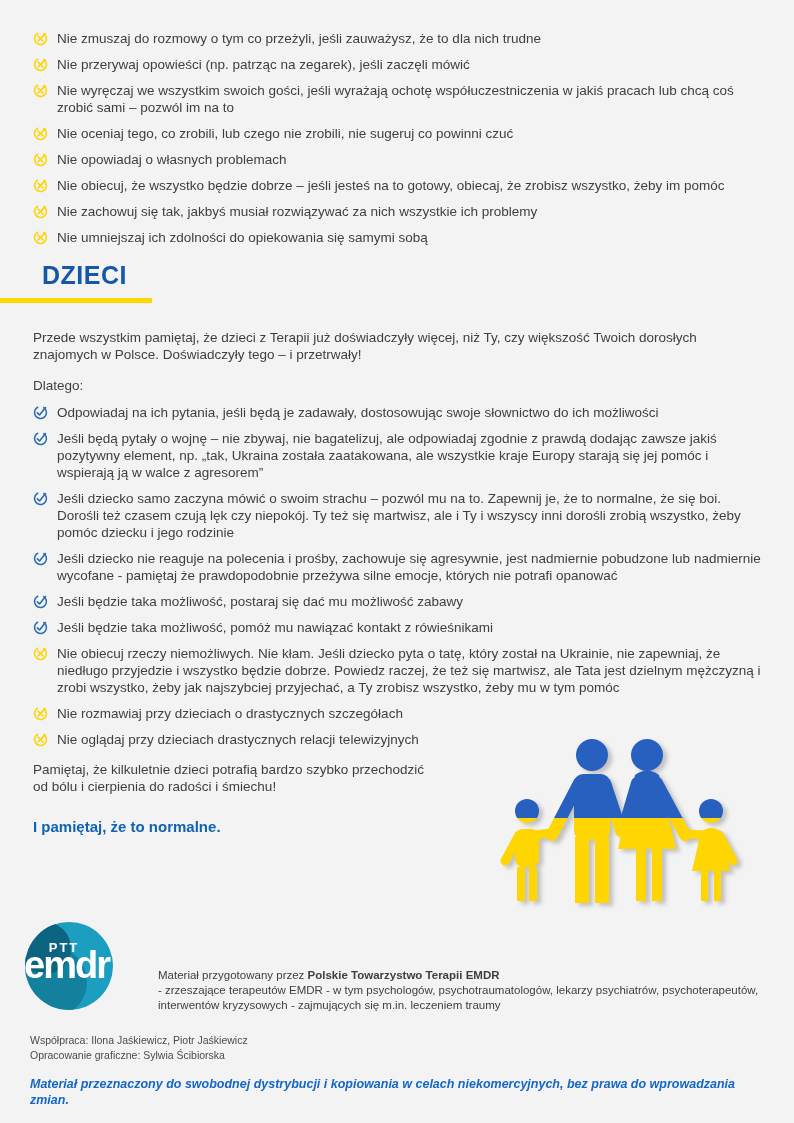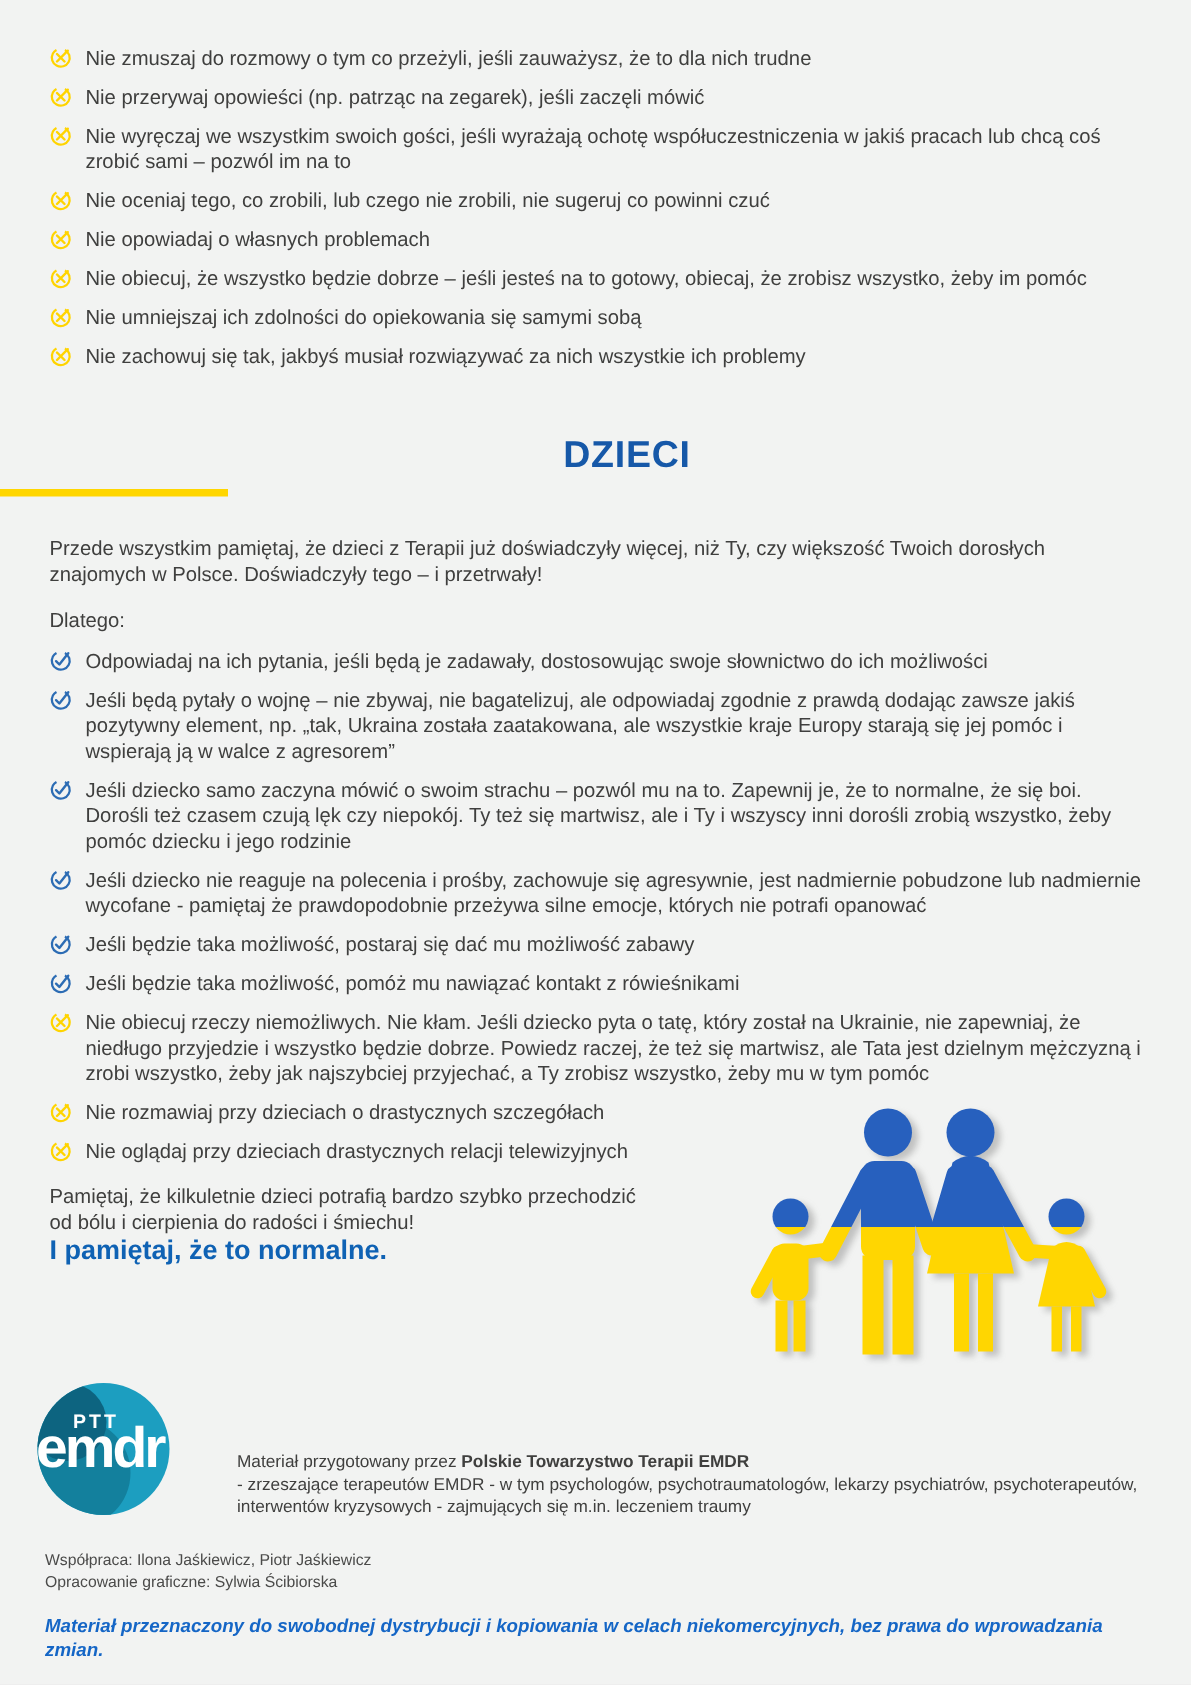--- a/index.html
+++ b/index.html
@@ -9,33 +9,33 @@
     overflow:hidden;color:#3f3f3e;margin:0 auto;
   }
   
   .list{list-style:none;margin:0;padding:0;}
   .top-list{padding:30px 26px 0 33px;}
   .item{display:flex;align-items:flex-start;gap:9px;margin-bottom:9px;}
   .item-text{flex:1;font-size:13.5px;line-height:17px;padding-right:4px;}
   .icon{width:15px;height:15px;flex:0 0 15px;margin-top:1px;}
   .icon svg{display:block;width:15px;height:15px;overflow:visible;}
   
-  .heading-block{margin-top:44px;text-align:center;}
+  .heading-block{margin-top:16px;}
   .heading-block h1{
     margin:0 0 0 42px;font-size:25px;line-height:27px;font-weight:bold;
     color:#1658a8;letter-spacing:.5px;
   }
   .heading-underline{width:152px;height:5px;background:#ffd600;margin-top:9px;}
   
   .para{margin:0;padding:0 40px 0 33px;font-size:13.5px;line-height:17px;white-space:pre-line;}
   .intro{margin-top:26px;}
   .lead{margin-top:14px;}
   .main-list{padding:10px 26px 0 33px;}
   .outro{margin-top:13px;max-width:470px;}
-  .outro-bold{margin-top:2px;font-weight:bold;color:#0f62b4;font-size:18px;}
+  .outro-bold{margin-top:23px;font-weight:bold;color:#0f62b4;font-size:15px;}
   
   .family{position:absolute;left:495px;top:735px;width:250px;height:170px;
     filter:drop-shadow(4px 3px 2px rgba(100,100,100,.35));}
   
   .footer{position:absolute;left:0;top:918px;width:794px;height:205px;}
   .logo{position:absolute;left:23px;top:2px;width:96px;height:92px;}
   .logo svg{overflow:visible;}
   .caption{position:absolute;left:158px;top:50px;width:645px;font-size:11.5px;line-height:15px;color:#3f3f3e;}
   .caption b{font-weight:bold;}
   .credits{position:absolute;left:30px;top:115px;font-size:10.5px;line-height:15px;color:#4b4b4a;}
@@ -117,32 +117,32 @@
       </li>
       <li class="item dont">
         <span class="icon x-icon">
           <svg viewBox="0 0 24 24">
             <circle cx="12" cy="12" r="9.5" fill="none" stroke="#ffd400" stroke-width="2.4" stroke-dasharray="50 10" transform="rotate(-62 12 12)"></circle>
             <path d="M8,16 L19.5,4.5" fill="none" stroke="#ffd400" stroke-width="2.6" stroke-linecap="round"></path>
             <path d="M8,8 L16,16" fill="none" stroke="#ffd400" stroke-width="2.6" stroke-linecap="round"></path>
           </svg>
         </span>
 
+        <span class="item-text">Nie zachowuj się tak, jakbyś musiał rozwiązywać za nich wszystkie ich problemy</span>
+      </li>
+      <li class="item dont">
+        <span class="icon x-icon">
+          <svg viewBox="0 0 24 24">
+            <circle cx="12" cy="12" r="9.5" fill="none" stroke="#ffd400" stroke-width="2.4" stroke-dasharray="50 10" transform="rotate(-62 12 12)"></circle>
+            <path d="M8,16 L19.5,4.5" fill="none" stroke="#ffd400" stroke-width="2.6" stroke-linecap="round"></path>
+            <path d="M8,8 L16,16" fill="none" stroke="#ffd400" stroke-width="2.6" stroke-linecap="round"></path>
+          </svg>
+        </span>
+
         <span class="item-text">Nie umniejszaj ich zdolności do opiekowania się samymi sobą</span>
-      </li>
-      <li class="item dont">
-        <span class="icon x-icon">
-          <svg viewBox="0 0 24 24">
-            <circle cx="12" cy="12" r="9.5" fill="none" stroke="#ffd400" stroke-width="2.4" stroke-dasharray="50 10" transform="rotate(-62 12 12)"></circle>
-            <path d="M8,16 L19.5,4.5" fill="none" stroke="#ffd400" stroke-width="2.6" stroke-linecap="round"></path>
-            <path d="M8,8 L16,16" fill="none" stroke="#ffd400" stroke-width="2.6" stroke-linecap="round"></path>
-          </svg>
-        </span>
-
-        <span class="item-text">Nie zachowuj się tak, jakbyś musiał rozwiązywać za nich wszystkie ich problemy</span>
       </li>
     </ul>
 
   <div class="heading-block">
     <h1>DZIECI</h1>
     <div class="heading-underline"></div>
   </div>
 
   <p class="para intro">Przede wszystkim pamiętaj, że dzieci z Terapii już doświadczyły więcej, niż Ty, czy większość Twoich dorosłych
 znajomych w Polsce. Doświadczyły tego – i przetrwały!</p>

